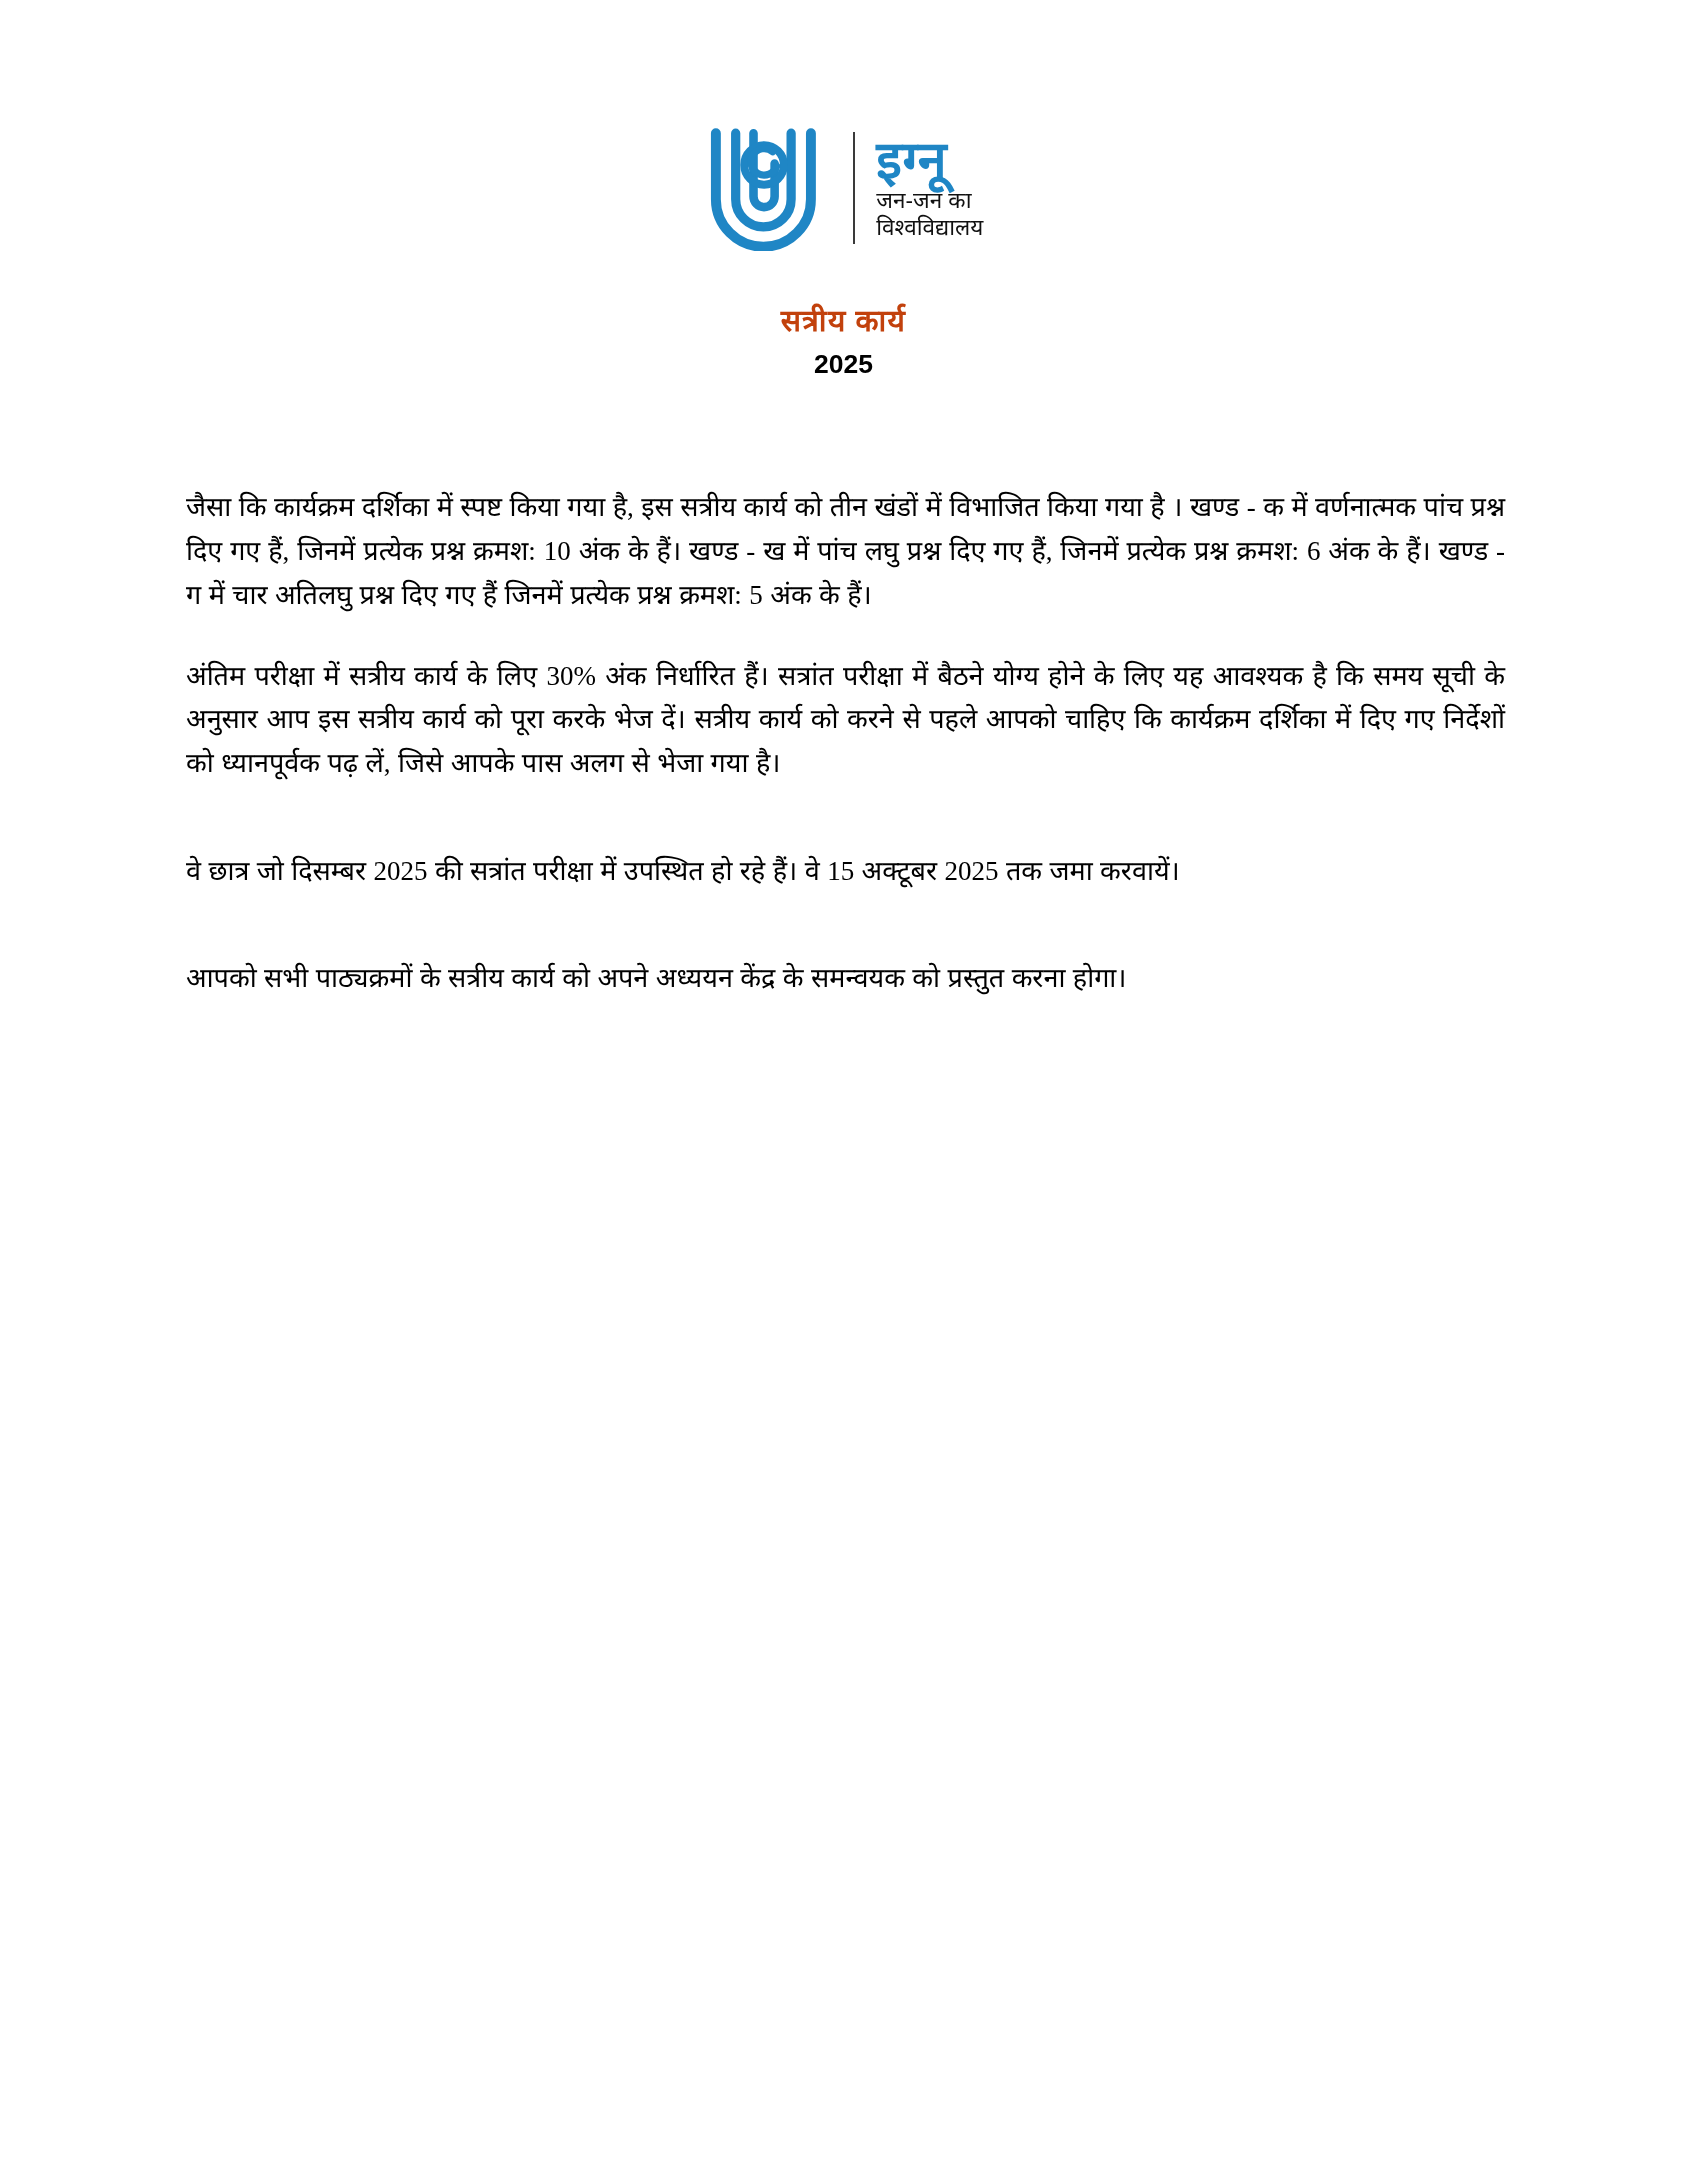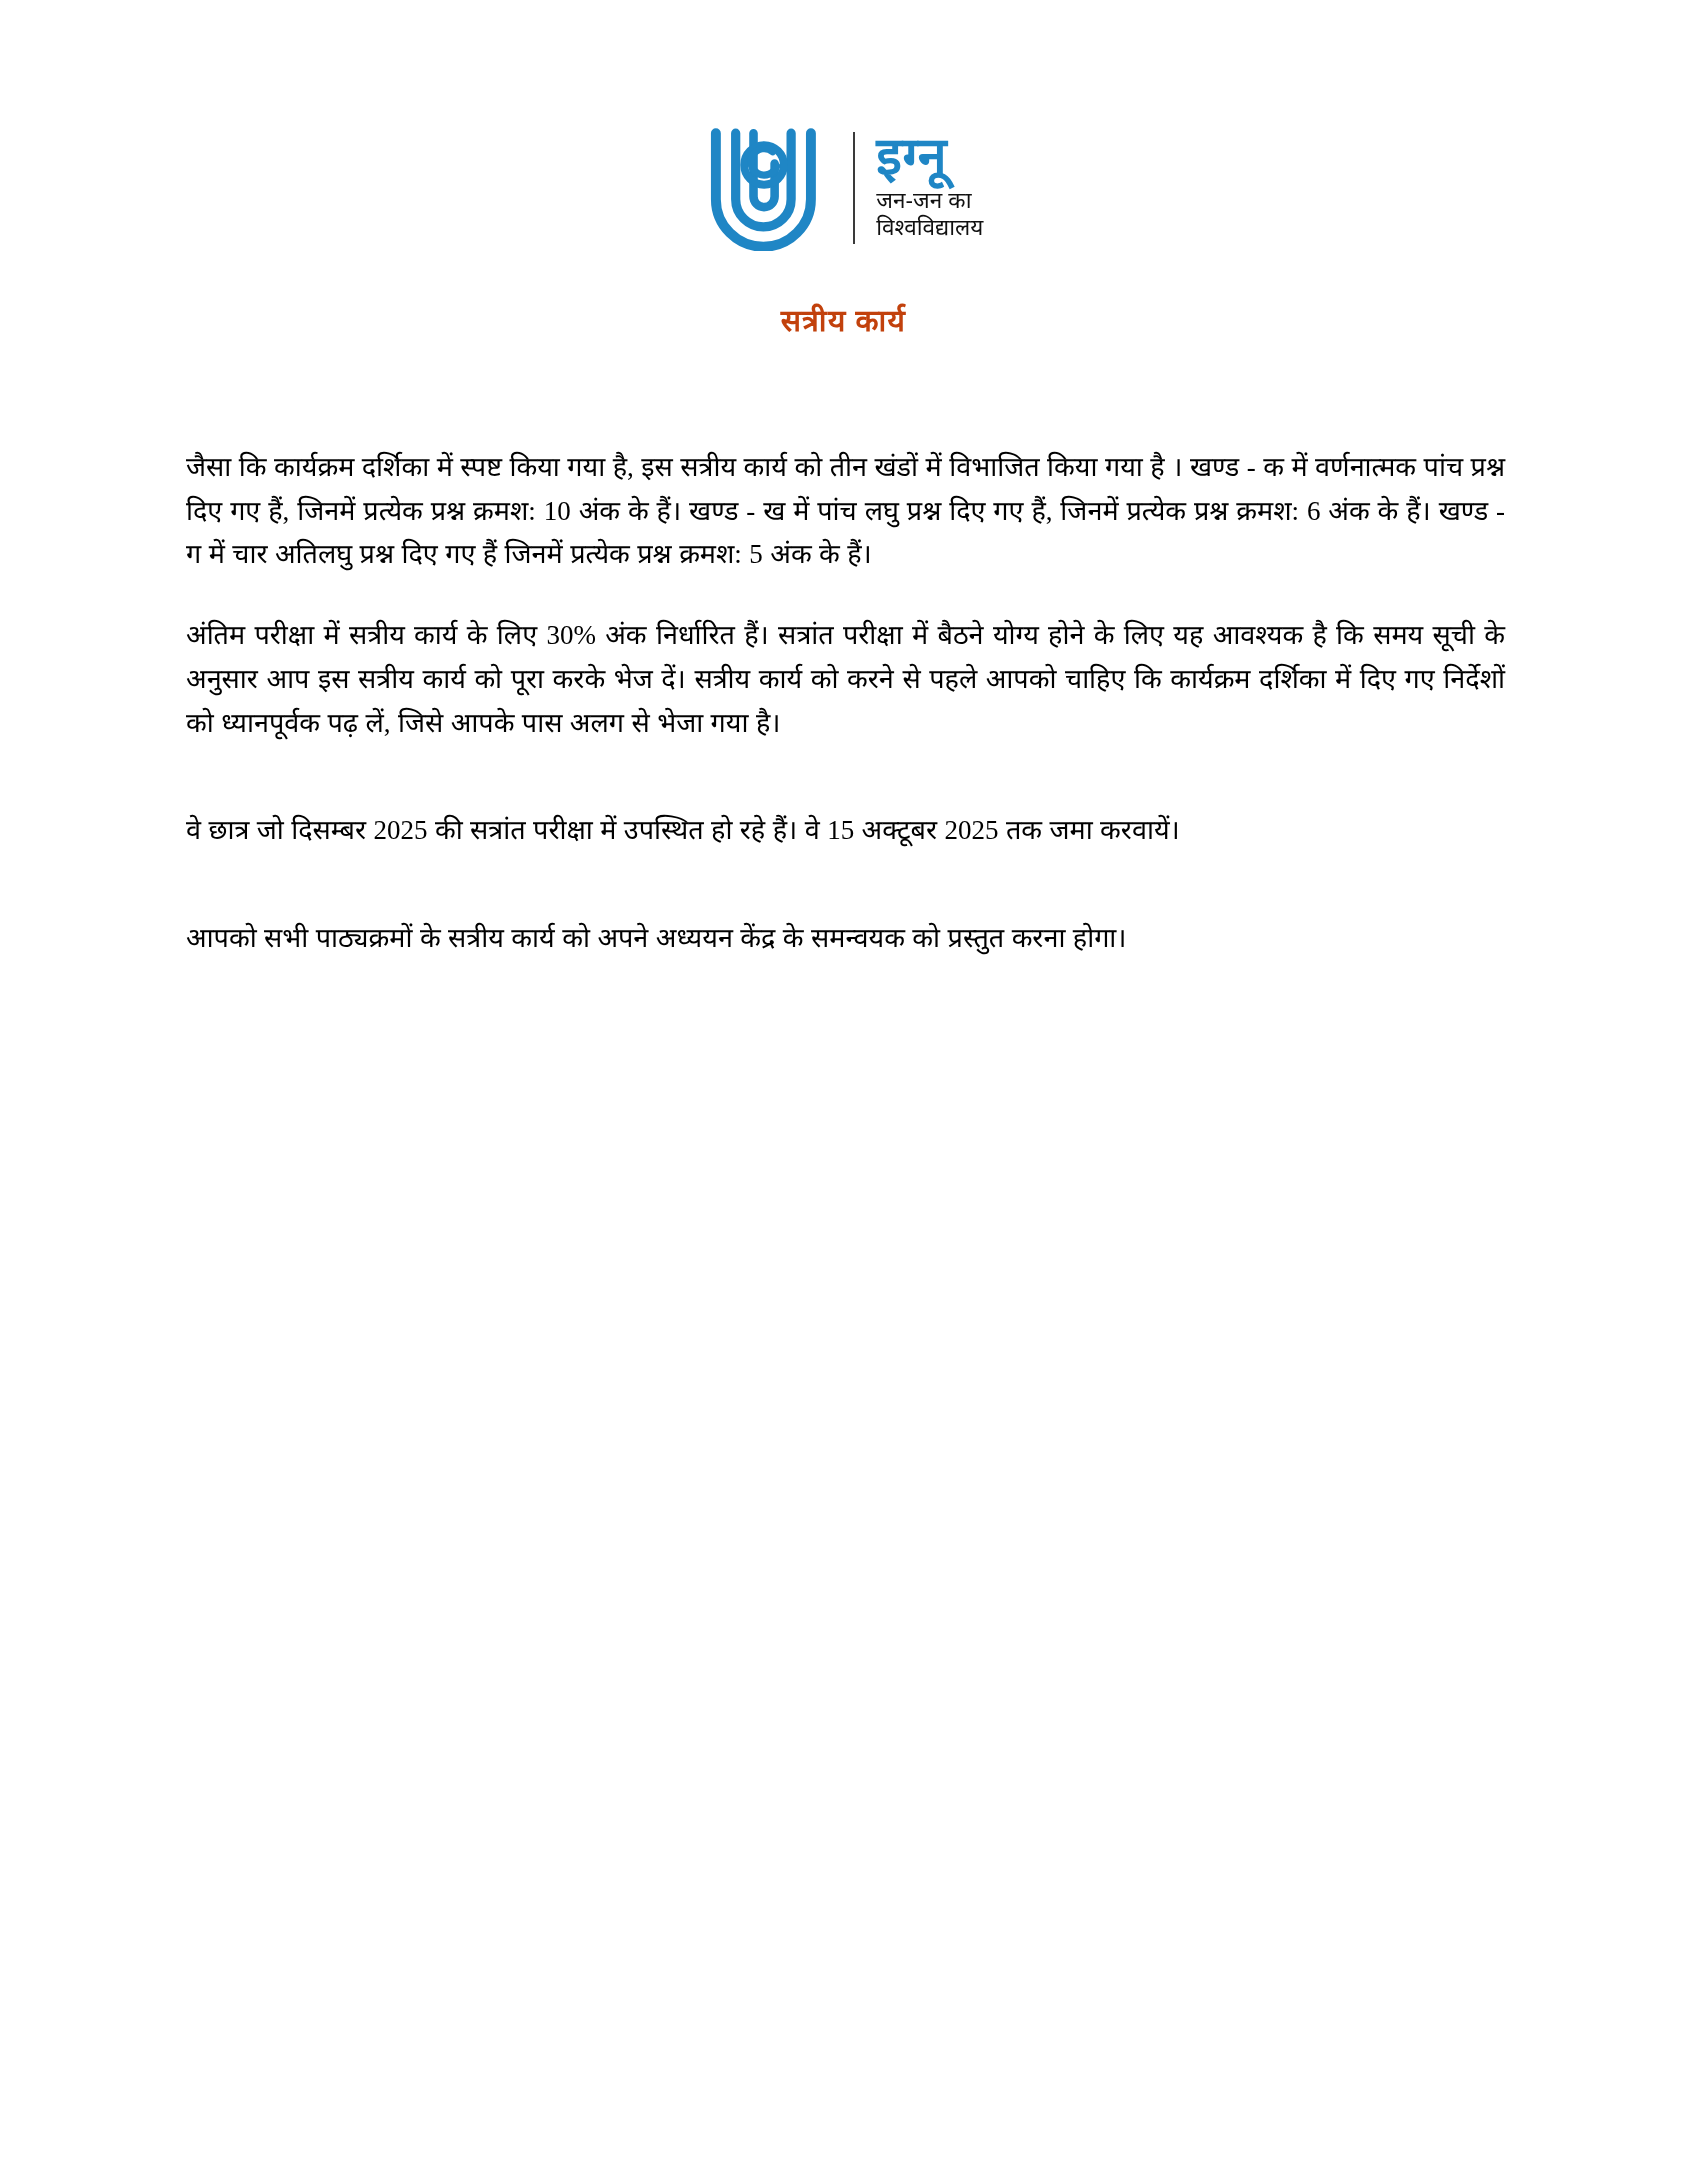--- a/index.html
+++ b/index.html
@@ -55,21 +55,21 @@
   .logo-text {
     display: flex;
     flex-direction: column;
     align-items: flex-start;
     justify-content: center;
     line-height: 1;
     padding-left: 4px;
   }
 
   .logo-text .brand {
-    font-family: Liberation Mono, monospace;
+    font-family: Liberation Serif, serif;
     font-size: 52px;
     font-weight: 700;
     color: #1f86c5;
     letter-spacing: 0.7px;
     line-height: 0.95;
   }
 
   .logo-text .tag1,
   .logo-text .tag2 {
     font-family: "Liberation Sans", "DejaVu Sans", sans-serif;
@@ -172,20 +172,21 @@
         <span class="tag1">जन-जन का</span>
         <span class="tag2">विश्वविद्यालय</span>
       </span>
 
     </div>
 
 
 
     <div class="assignment-label">सत्रीय कार्य</div>
 
+    <div class="assignment-year">2025</div>
 
   </div>
 
   <div class="body-block">
 
 
     <p class="para">जैसा कि  कार्यक्रम  दर्शिका  में  स्पष्ट  किया  गया  है,  इस सत्रीय कार्य  को तीन खंडों में विभाजित किया गया है     । खण्ड - क में वर्णनात्मक पांच प्रश्न दिए गए हैं,  जिनमें प्रत्येक प्रश्न क्रमश: 10 अंक के हैं। खण्ड - ख में पांच लघु प्रश्न दिए गए हैं,  जिनमें प्रत्येक प्रश्न क्रमश: 6 अंक के हैं। खण्ड - ग में चार अतिलघु प्रश्न दिए गए हैं  जिनमें प्रत्येक प्रश्न क्रमश: 5 अंक के हैं।</p>
 
     <p class="para gap-large">अंतिम परीक्षा में सत्रीय कार्य के लिए 30% अंक निर्धारित हैं। सत्रांत परीक्षा में बैठने योग्य होने के लिए यह आवश्यक है कि समय सूची के अनुसार आप इस सत्रीय कार्य को पूरा करके भेज दें। सत्रीय कार्य को करने से पहले आपको चाहिए कि कार्यक्रम दर्शिका में दिए गए निर्देशों को ध्यानपूर्वक पढ़ लें, जिसे आपके पास अलग से भेजा गया है।</p>
 

